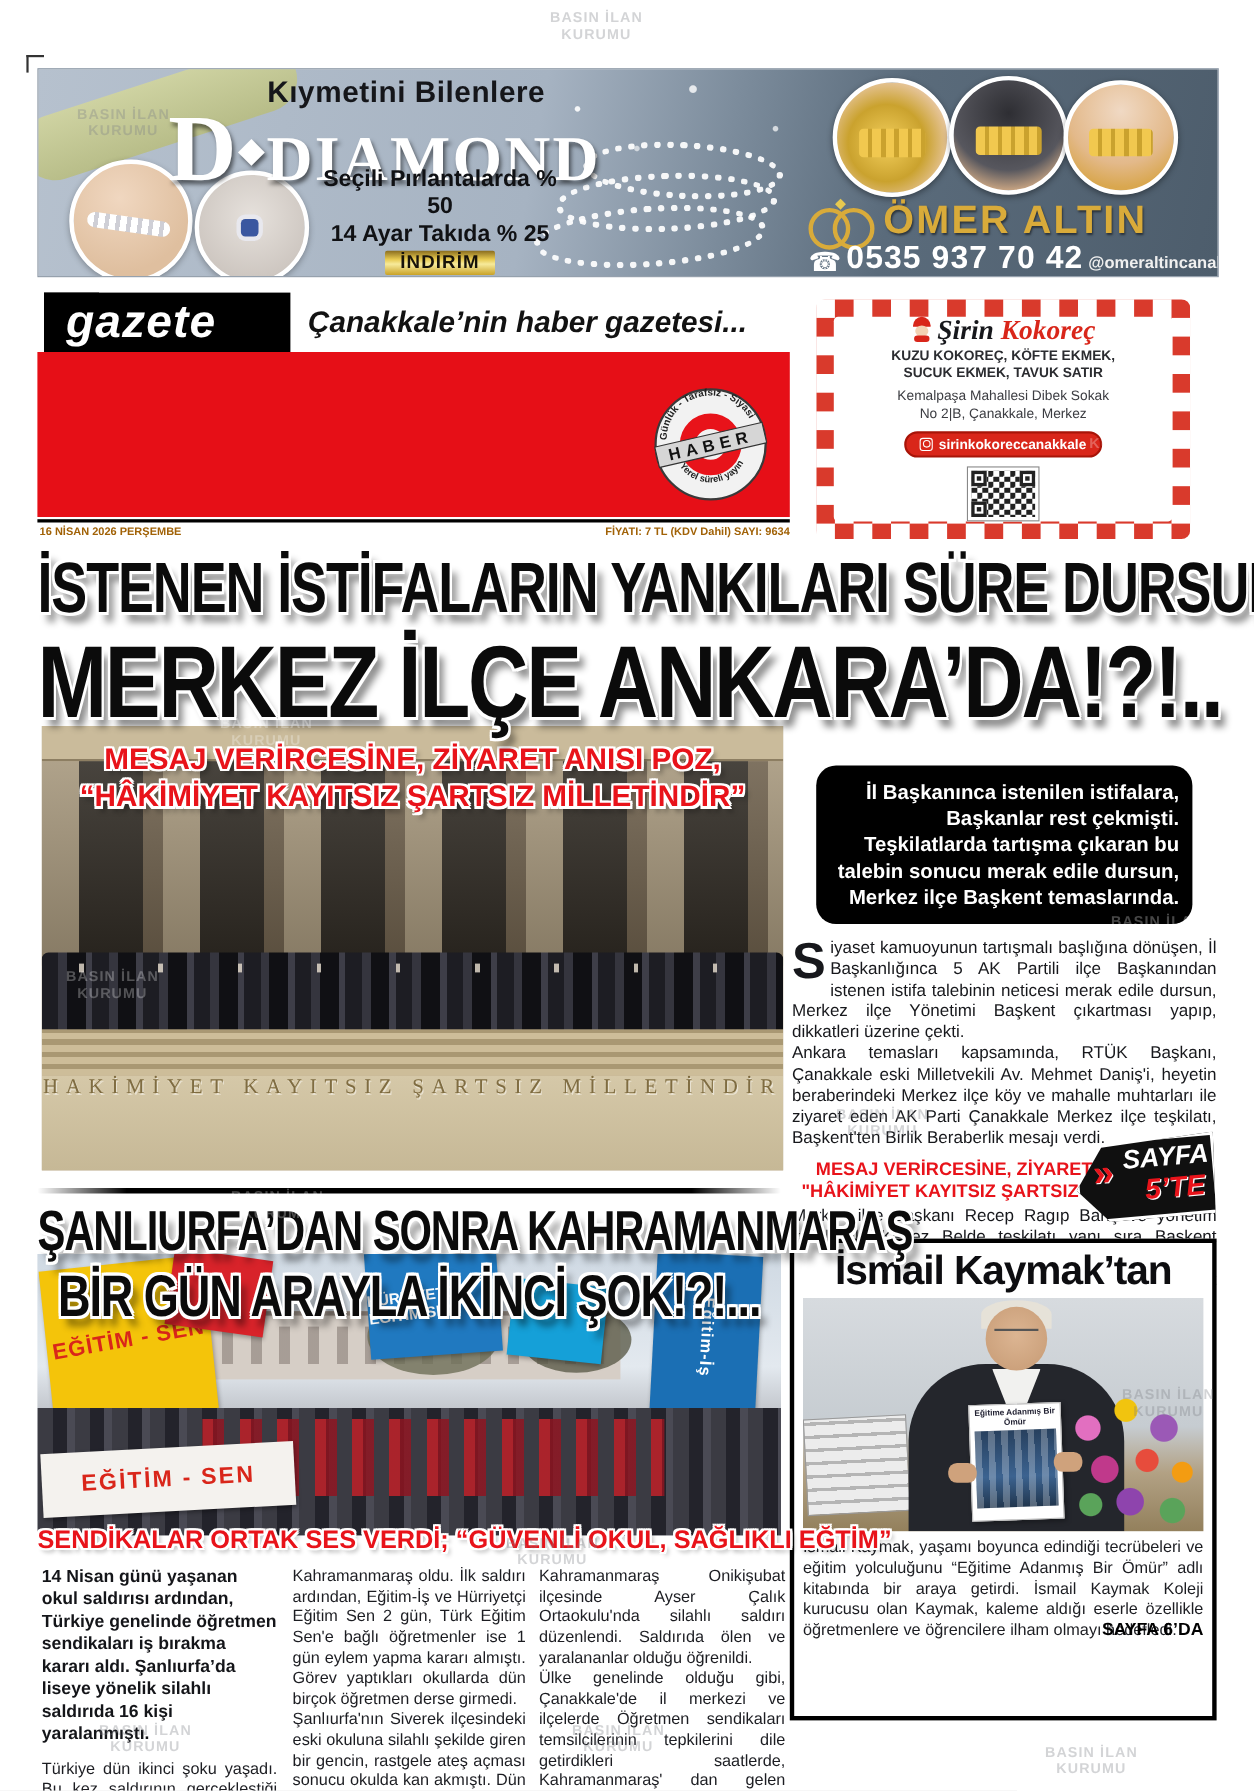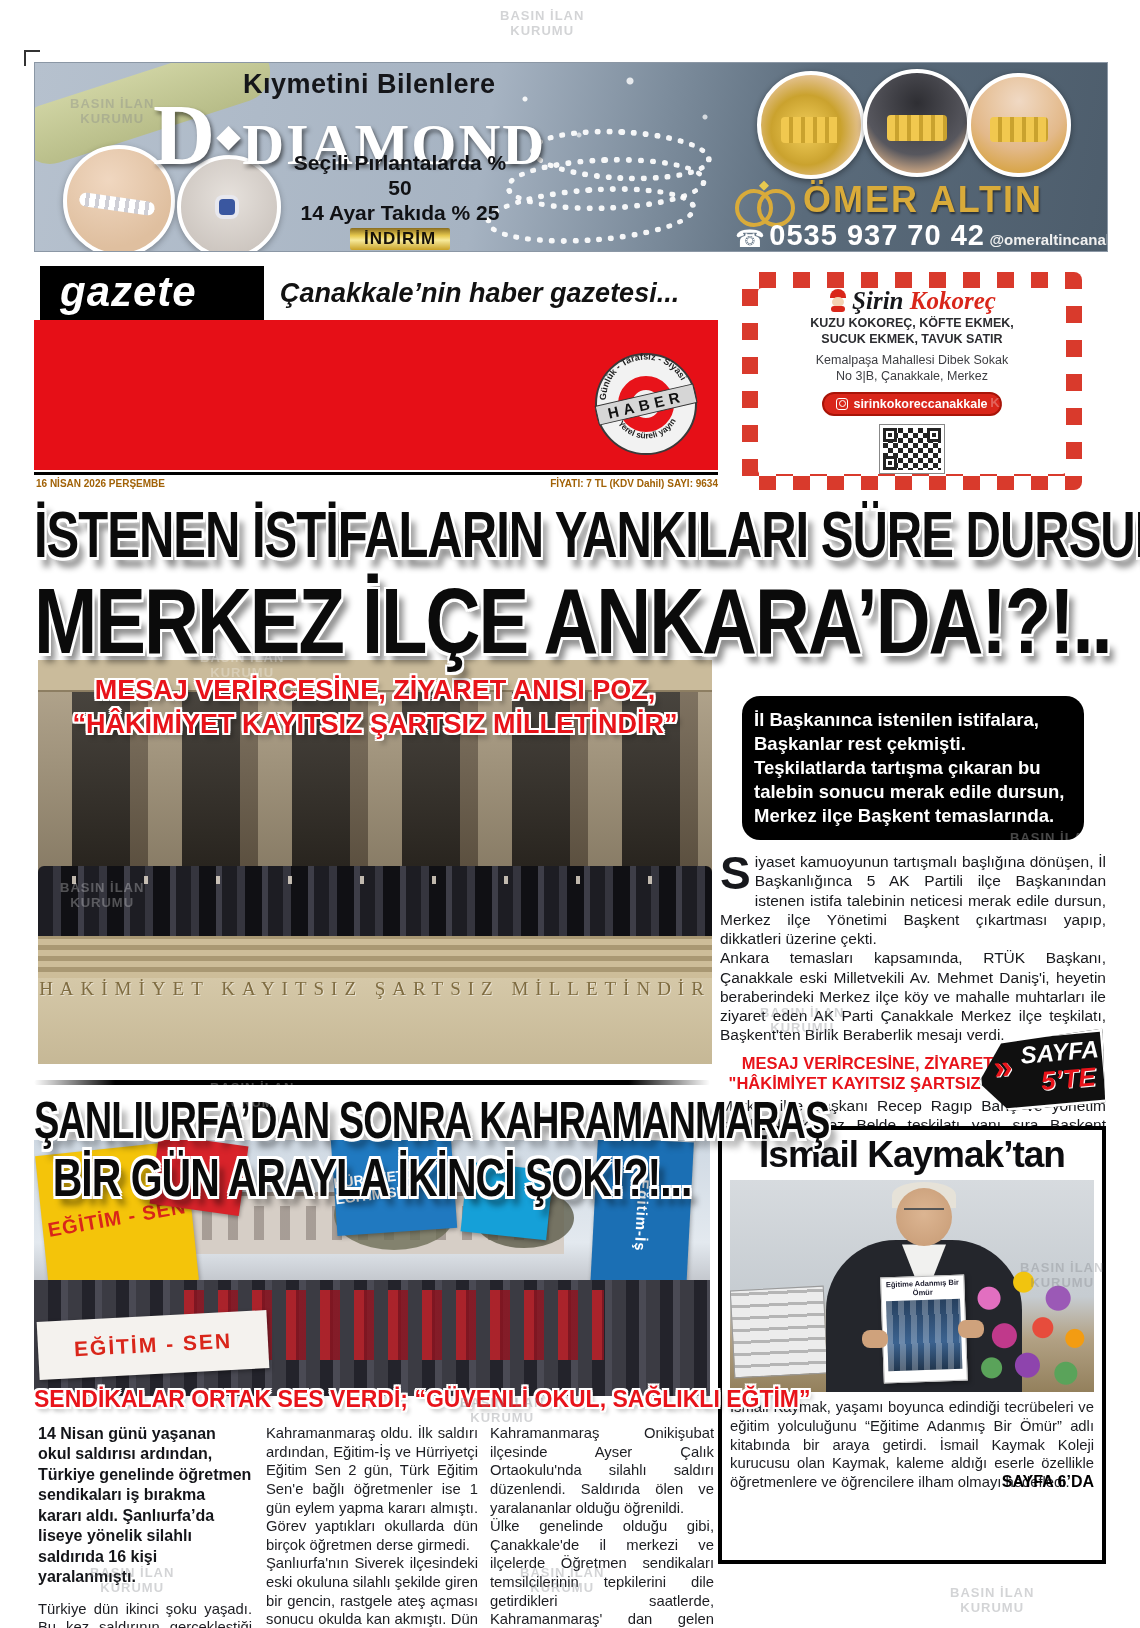--- a/index.html
+++ b/index.html
@@ -137,21 +137,21 @@
   .p1-inscr div{font-family:"Liberation Serif",serif;font-size:19px;letter-spacing:7px;color:#7f6c41;
      text-shadow:1px 1px 0 rgba(255,255,255,.5);white-space:nowrap;}
   .p1-overlay{position:absolute;left:0;top:14px;width:100%;text-align:center;z-index:5;}
   .p1-overlay div{font-size:27px;font-weight:800;color:#e8131a;line-height:1.25;letter-spacing:0;
      text-shadow:-2px -2px 0 #fff,2px -2px 0 #fff,-2px 2px 0 #fff,2px 2px 0 #fff,
                  -2px 0 0 #fff,2px 0 0 #fff,0 -2px 0 #fff,0 2px 0 #fff,4px 5px 5px rgba(0,0,0,.35);}
 
   
   .story1{left:720px;top:668px;width:386px;}
   .sum-box{margin:28px 22px 12px 22px;background:#000;border-radius:18px;color:#fff;
-     font-size:18.5px;font-weight:bold;text-align:left;line-height:1.3;padding:12px 12px;}
+     font-size:18.5px;font-weight:bold;text-align:right;line-height:1.3;padding:12px 12px;}
   .body-txt{font-size:15.5px;line-height:1.24;color:#17181c;text-align:justify;white-space:pre-line;}
   .dropcap{float:left;font-size:46px;line-height:.82;font-weight:bold;padding:3px 4px 0 0;}
   .red-subhead{margin:10px 0 2px 0;text-align:center;color:#e8131a;font-weight:800;
      font-size:16.5px;line-height:1.2;}
   .sayfa5{left:978px;top:1034px;width:128px;height:74px;z-index:8;transform:rotate(-5deg);}
   .sayfa5 .shape{position:absolute;inset:0;background:#101010;border:3px solid #fff;
      clip-path:polygon(0 58%,20% 8%,100% 0,97% 100%,22% 100%);box-shadow:3px 4px 6px rgba(0,0,0,.4);}
   .sayfa5 .chev{position:absolute;left:16px;top:10px;color:#e8131a;font-size:34px;font-weight:800;
      text-shadow:1px 1px 0 #fff;}
   .sayfa5 .l1{position:absolute;left:44px;top:6px;color:#fff;font-size:24px;font-weight:800;font-style:italic;}
@@ -333,21 +333,21 @@
     <div class="kok-inner">
       <div class="kok-brand">
         <span class="chef">
           <span class="hat"></span><span class="face"></span><span class="scarf"></span>
         </span><span class="b1">Şirin</span>
         <span class="b2">Kokoreç</span>
       </div>
       <div class="kok-menu" style="white-space:pre-line">KUZU KOKOREÇ, KÖFTE EKMEK,
 SUCUK EKMEK, TAVUK SATIR</div>
       <div class="kok-addr" style="white-space:pre-line">Kemalpaşa Mahallesi Dibek Sokak
-No 3|B, Çanakkale, Merkez</div>
+No 2|B, Çanakkale, Merkez</div>
       <div class="kok-pill">
         <span class="ig"></span>
         <span>sirinkokoreccanakkale</span>
       </div>
       <div class="qr">
         <div class="dots"></div>
         <div class="fm f1"></div>
           <div class="fm f2"></div>
           <div class="fm f3"></div>
       </div>

